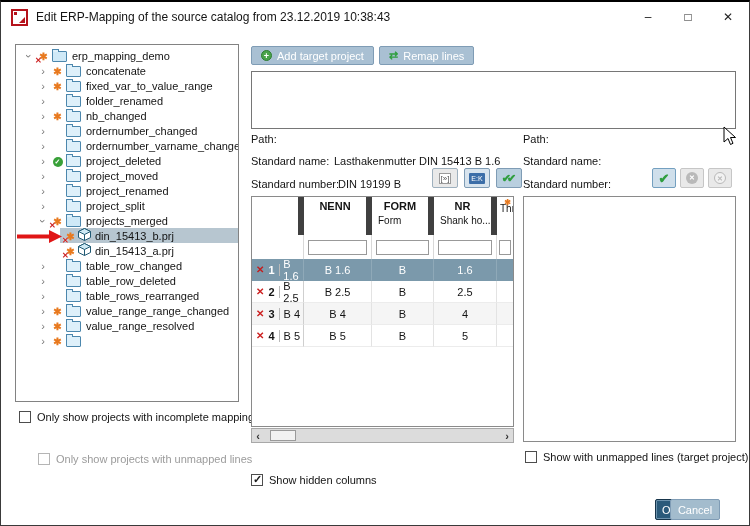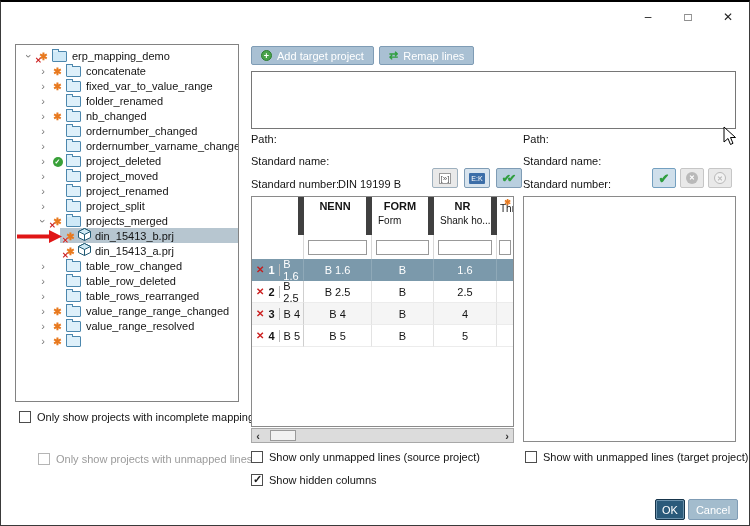--- a/index.html
+++ b/index.html
@@ -88,29 +88,33 @@
   
   .hscroll{position:absolute;left:250px;top:426px;width:263px;height:15px;background:#dcdcdc;border:1px solid #a8a8a8;box-sizing:border-box;}
   .sarrow{position:absolute;top:0;height:13px;display:flex;align-items:center;justify-content:center;width:12px;font-size:11px;font-weight:bold;color:#333;}
   .sarrow.left{left:0;} .sarrow.right{right:0;}
   .sthumb{position:absolute;left:18px;top:1px;width:26px;height:11px;background:#f2f2f2;border:1px solid #9a9a9a;box-sizing:border-box;}
   
   .targetbox{position:absolute;left:522px;top:194px;width:213px;height:246px;border:1px solid #8a8a8a;background:#fff;box-sizing:border-box;}
   
   .btn-ok{position:absolute;left:654px;top:497px;width:30px;height:21px;background:#2a5a7a;border:1px solid #16344a;
           box-shadow:inset 0 0 0 1px #6d93ad;color:#fff;font-size:11px;display:flex;align-items:center;justify-content:center;border-radius:2px;box-sizing:border-box;}
-  .btn-cancel{position:absolute;left:687px;top:497px;width:50px;height:21px;background:#a3bccd;border:1px solid #7f9cb5;
+  .btn-cancel{position:absolute;left:669px;top:497px;width:50px;height:21px;background:#a3bccd;border:1px solid #7f9cb5;
           color:#fff;font-size:11px;display:flex;align-items:center;justify-content:center;border-radius:2px;box-sizing:border-box;}
   .cursor{position:absolute;left:722px;top:124px;z-index:9;}
 </style>
 </head>
 <body>
 
 <div class="win">
 
+  <div class="titlebar">
+    <span class="title-icon"></span>
+    <span class="title-text">Edit ERP-Mapping of the source catalog from 23.12.2019 10:38:43</span>
+  </div>
   <div class="win-controls">
     <span class="wc">–</span>
     <span class="wc">□</span>
     <span class="wc">✕</span>
   </div>
 
   <div class="treepanel">
     <div class="trow lvl0">
       <span class="chev exp">›</span>
       <span class="badge"><span class="gear">✱</span><span class="xov">✕</span></span>
@@ -258,20 +262,21 @@
   </div>
   <div class="btn-blue" style="left:378px;top:44px;">
     <span class="remapglyph">⇄</span>
     <span>Remap lines</span>
   </div>
 
   <div class="bigbox"></div>
 
   <div class="ilabel" style="left:250px;top:131px;">Path:</div>
   <div class="ilabel" style="left:250px;top:153px;">Standard name:</div>
+  <div class="ivalue" style="left:333px;top:153px;">Lasthakenmutter DIN 15413 B 1.6</div>
   <div class="ilabel" style="left:250px;top:176px;">Standard number:</div>
   <div class="ivalue" style="left:337px;top:176px;">DIN 19199 B</div>
 
   <div class="sbtn" style="left:431px;top:166px;">
     <span class="sb1glyph">[»]</span>
   </div>
   <div class="sbtn sb2" style="left:463px;top:166px;">
     <span class="sb2glyph">E:K</span>
   </div>
   <div class="sbtn sb3" style="left:495px;top:166px;">
@@ -379,24 +384,20 @@
   </div>
 
   <div class="hscroll">
     <span class="sarrow left">‹</span>
     <span class="sthumb"></span>
     <span class="sarrow right">›</span>
   </div>
 
   <div class="targetbox"></div>
 
-  <div class="cbrow" style="left:250px;top:449px;">
-    <span class="cb"></span>
-    <span class="cblabel">Show only unmapped lines (source project)</span>
-  </div>
   <div class="cbrow" style="left:250px;top:472px;">
     <span class="cb checked"></span>
     <span class="cblabel">Show hidden columns</span>
   </div>
   <div class="cbrow" style="left:524px;top:449px;">
     <span class="cb"></span>
     <span class="cblabel">Show with unmapped lines (target project)</span>
   </div>
 
   <div class="btn-ok">OK</div>

